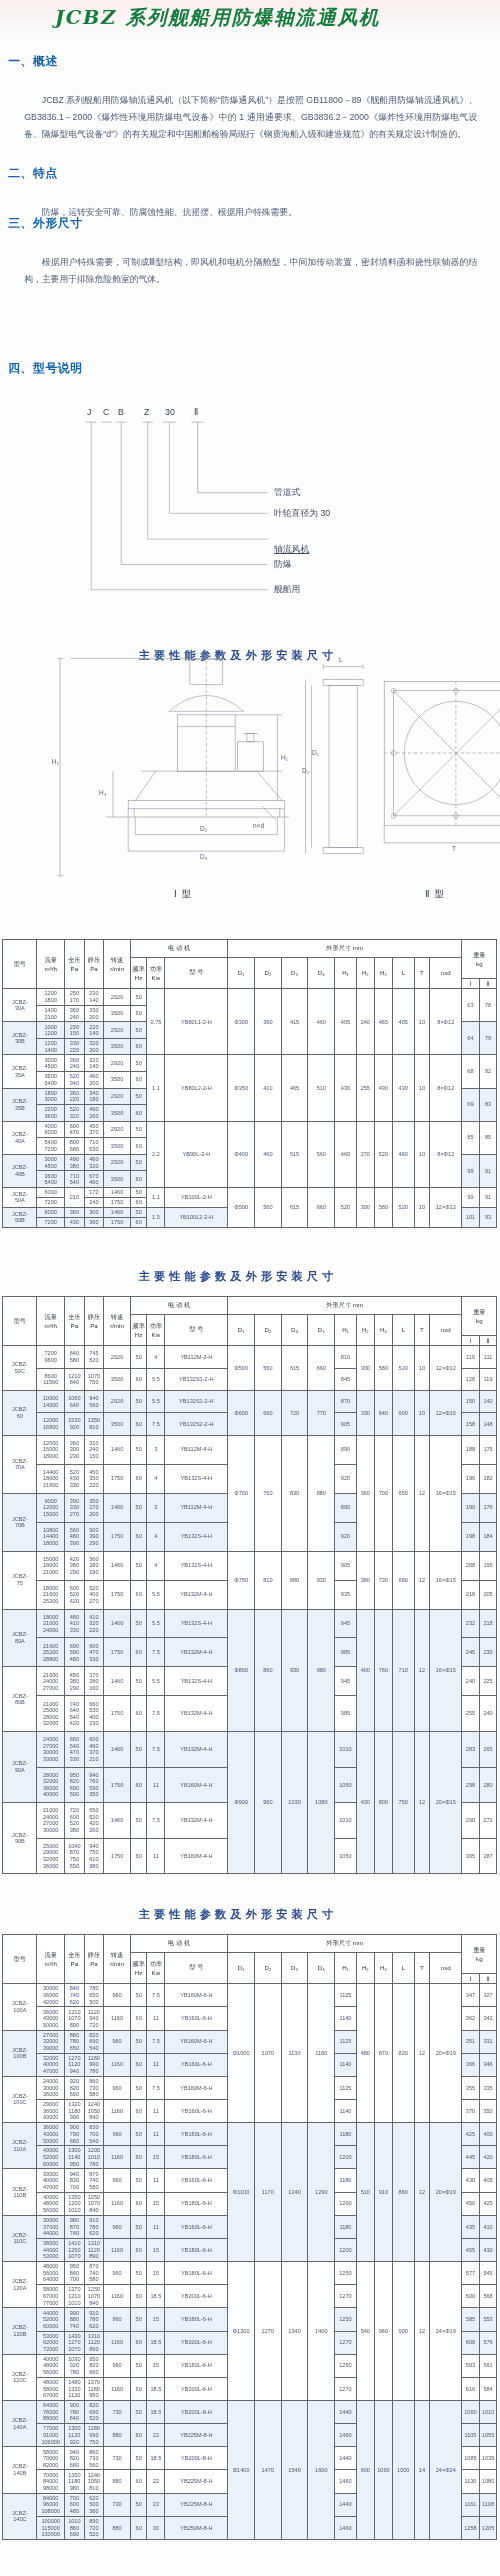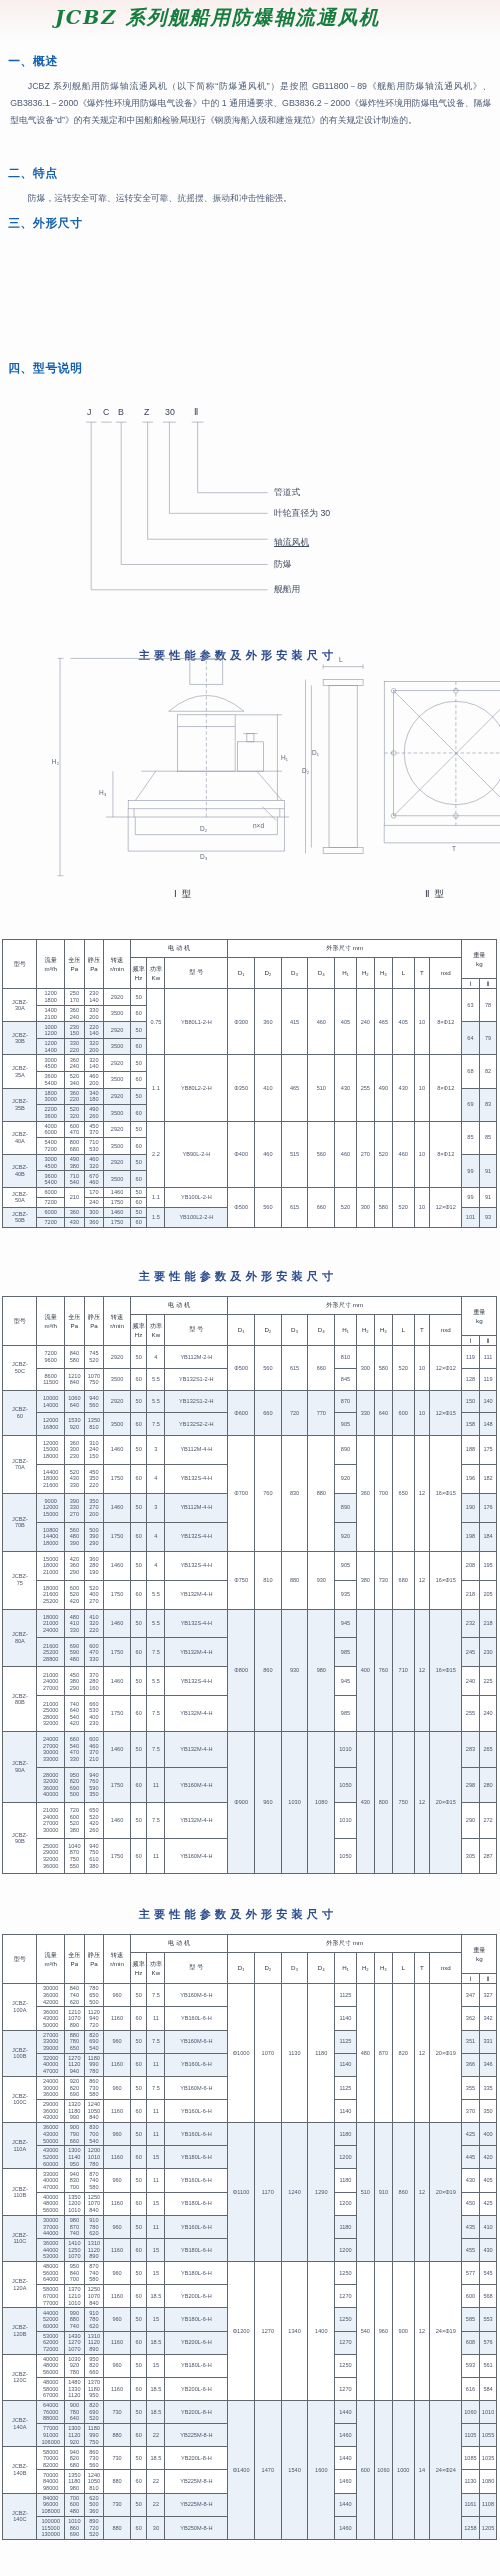--- a/index.html
+++ b/index.html
@@ -14,21 +14,21 @@
   .abs{position:absolute;}
   .page-title{
     left:0;top:3.5px;width:435px;text-align:center;
     font-family:"DejaVu Serif","Liberation Serif",serif;
     font-style:italic;font-weight:bold;font-size:19.4px;letter-spacing:1.8px;
     color:#177d3e;
   }
   .sec-h{font-size:11.8px;font-weight:bold;color:#1461ae;letter-spacing:0.6px;}
   .body-txt{width:485px;font-size:8.8px;line-height:17px;color:#4c5a75;
     text-align:justify;}
-  .body-txt p{margin:2px;text-indent:2em;}
+  .body-txt p{margin:16px;text-indent:2em;}
   .perf-h{left:0;width:476px;text-align:center;font-size:11.2px;font-weight:bold;
     color:#2c4c8e;letter-spacing:4.1px;}
   
   .code-tok{position:absolute;font-size:8.8px;color:#3a4254;}
   .code-lab{position:absolute;font-size:8.8px;color:#3f4b61;}
   .diagram-svg line, .diagram-svg path{stroke:#8a93a5;stroke-width:1;fill:none;}
   
   .drw svg{position:absolute;top:0;}
   .drw line,.drw path,.drw rect,.drw circle{stroke:#8a93a5;stroke-width:1;fill:none;}
   .dim-lab{position:absolute;font-size:6.5px;color:#5a6479;}
@@ -58,25 +58,26 @@
 
 <div class="abs page-title">JCBZ 系列舰船用防爆轴流通风机</div>
 
 <div class="abs sec-h" style="left:8.2px;top:54px;">一、概述</div>
 <div class="abs body-txt" style="left:8.2px;top:76px;">
   <p>JCBZ 系列舰船用防爆轴流通风机（以下简称“防爆通风机”）是按照 GB11800－89《舰船用防爆轴流通风机》、GB3836.1－2000《爆炸性环境用防爆电气设备》中的 1 通用通要求、GB3836.2－2000《爆炸性环境用防爆电气设备、隔爆型电气设备“d”》的有关规定和中国船舶检验局现行《钢质海船入级和建造规范》的有关规定设计制造的。</p>
 </div>
 
 <div class="abs sec-h" style="left:8.2px;top:166px;">二、特点</div>
 <div class="abs body-txt" style="left:8.2px;top:188px;">
-  <p>防爆，运转安全可靠、运转安全可靠、抗摇摆、振动和冲击性能强。</p>
+  <p>防爆，运转安全可靠、防腐蚀性能、抗摇摆、根据用户特殊需要。</p>
 </div>
 
 <div class="abs sec-h" style="left:8.2px;top:216px;">三、外形尺寸</div>
 <div class="abs body-txt" style="left:8.2px;top:238px;">
+  <p>根据用户特殊需要，可制成Ⅲ型结构，即风机和电机分隔舱型，中间加传动装置，密封填料函和挠性联轴器的结构，主要用于排除危险舱室的气体。</p>
 </div>
 
 <div class="abs sec-h" style="left:8.2px;top:361px;">四、型号说明</div>
 
 <div class="abs" style="left:0;top:388px;width:500px;height:253px;">
   <svg class="diagram-svg" width="500" height="253" style="position:absolute;left:0;top:0;" viewBox="0 0 850 430">
     <line x1="146" y1="58" x2="164" y2="58"></line>
       <line x1="172" y1="58" x2="190" y2="58"></line>
     <line x1="197" y1="58" x2="215" y2="58"></line>
       <line x1="242" y1="58" x2="260" y2="58"></line>
@@ -89,21 +90,21 @@
     <path d="M155,58 V343 H455"></path>
   </svg>
   <span class="code-tok" style="left:87px;top:19px;">J</span>
   <span class="code-tok" style="left:103px;top:19px;">C</span>
   <span class="code-tok" style="left:118px;top:19px;">B</span>
   <span class="code-tok" style="left:144px;top:19px;">Z</span>
   <span class="code-tok" style="left:165px;top:19px;">30</span>
   <span class="code-tok" style="left:194px;top:19px;">Ⅱ</span>
   <span class="code-lab" style="left:274px;top:99px;">管道式</span>
   <span class="code-lab" style="left:274px;top:120px;">叶轮直径为 30</span>
-  <span class="code-lab" style="left:274px;top:149px;text-decoration:underline;">轴流风机</span>
+  <span class="code-lab" style="left:274px;top:156px;text-decoration:underline;">轴流风机</span>
   <span class="code-lab" style="left:274px;top:171px;">防爆</span>
   <span class="code-lab" style="left:274px;top:196px;">舰船用</span>
 </div>
 
 <div class="abs perf-h" style="top:648px;">主要性能参数及外形安装尺寸</div>
 
 <div class="abs drw" style="left:0;top:649px;width:500px;height:262px;margin-left:40px;">
   <svg width="247" height="235" viewBox="0 0 420 400" style="left:7px;">
     <line x1="40" y1="16" x2="300" y2="16"></line>
     <line x1="22" y1="16" x2="22" y2="386"></line>

